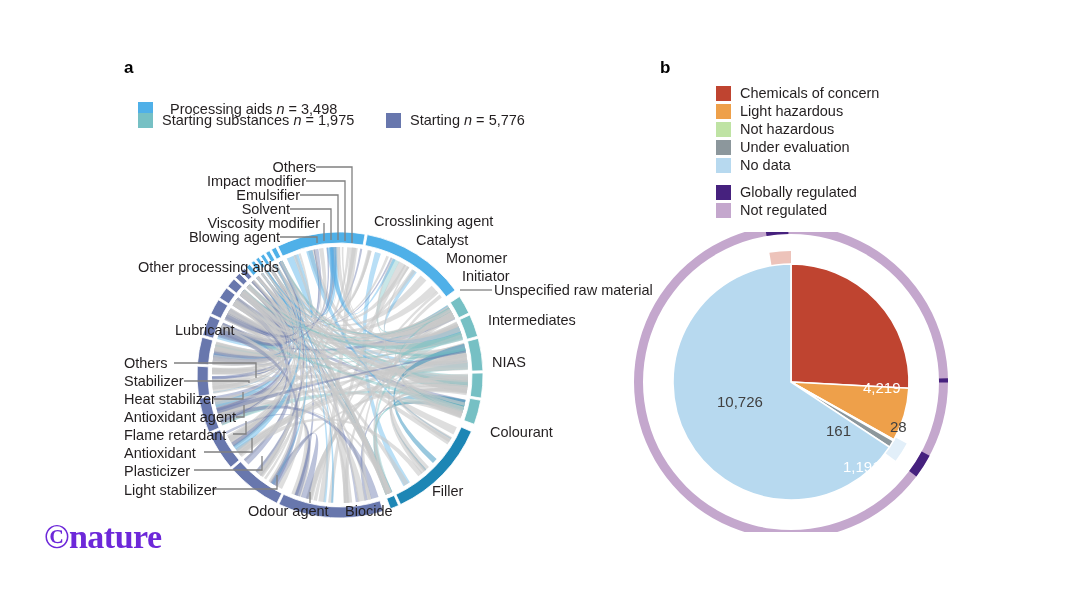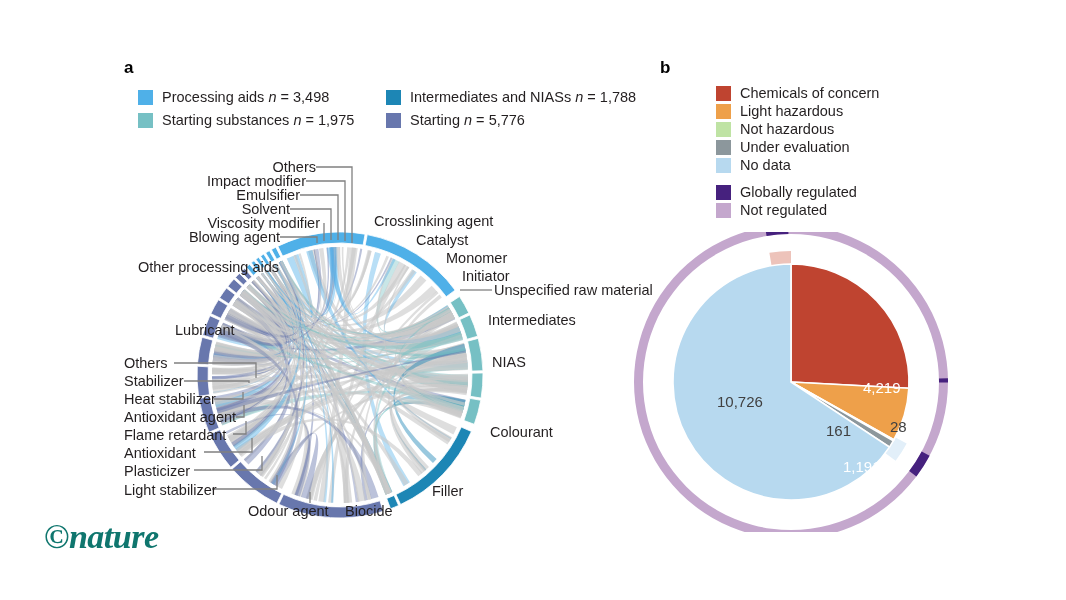--- a/index.html
+++ b/index.html
@@ -14,21 +14,21 @@
   
   .legend-row{position:absolute;display:flex;align-items:center;}
   .swatch{width:15px;height:15px;flex:0 0 auto;margin-right:9px;}
   .legend-label{font-size:14.5px;white-space:nowrap;line-height:1;}
   .legend-label i{font-style:italic;}
 
   #legend-a{position:absolute;left:138px;top:90px;width:520px;height:46px;}
   #legend-a .legend-row{position:absolute;}
   #legend-a .lcol0{left:0;}
   #legend-a .lcol1{left:248px;}
-  #legend-a .lrow0{top:0;}
+  #legend-a .lrow0{top:12px;gap:8px;}
   #legend-a .lrow1{top:23px;}
 
   #legend-b{position:absolute;left:716px;top:86px;}
   #legend-b .legend-row{position:relative;margin-bottom:3px;}
   #legend-b .gap{margin-top:12px;text-align:center;}
 
   
   #chord-wrap{position:absolute;left:160px;top:225px;width:360px;height:300px;}
   #chord-svg{display:block;}
 
@@ -38,41 +38,35 @@
 
   
   #pie-wrap{position:absolute;left:626px;top:232px;width:330px;height:300px;}
 
   .dlabel{position:absolute;font-size:15px;white-space:nowrap;line-height:1;}
   .dlabel.white{color:#ffffff;}
   .dlabel.dark{color:#404040;}
 
   
   #watermark{position:absolute;left:44px;top:518px;font-family:"Liberation Serif","DejaVu Serif",serif;
-             font-weight:bold;font-size:34px;color:#0f766e;letter-spacing:-0.5px;font-style:italic;}
+             font-weight:bold;font-size:34px;color:#6d28d9;letter-spacing:-0.5px;}
 </style>
 </head>
 <body>
 
 <div class="fig">
 
   <div class="panel-letter" id="panel-a-letter">a</div>
   <div class="panel-letter" id="panel-b-letter">b</div>
 
   <div id="legend-a">
     <div class="legend-row lcol0 lrow0">
       <span class="swatch" style="background:#4fb0e8"></span>
       <span class="legend-label">
         <span>Processing aids</span> <i>n</i> = <span>3,498</span>
-      </span>
-    </div>
-    <div class="legend-row lcol1 lrow0">
-      <span class="swatch" style="background:#1d86b5"></span>
-      <span class="legend-label">
-        <span>Intermediates and NIASs</span> <i>n</i> = <span>1,788</span>
       </span>
     </div>
     <div class="legend-row lcol0 lrow1">
       <span class="swatch" style="background:#76c0c4"></span>
       <span class="legend-label">
         <span>Starting substances</span> <i>n</i> = <span>1,975</span>
       </span>
     </div>
     <div class="legend-row lcol1 lrow1">
       <span class="swatch" style="background:#6877ad"></span>

